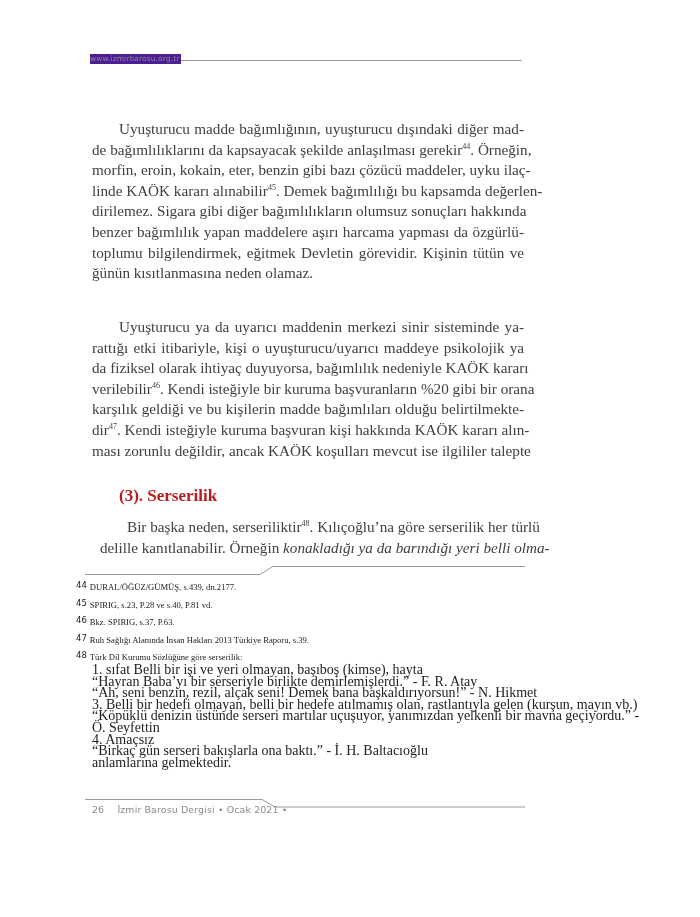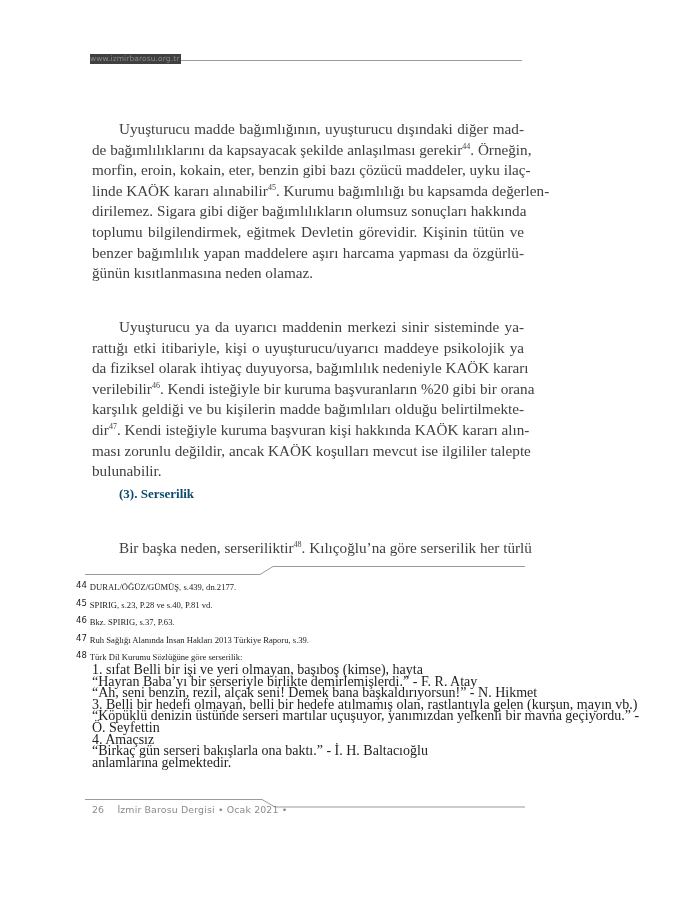--- a/index.html
+++ b/index.html
@@ -23,21 +23,21 @@
       height: 14px;
     }
     .header-url {
       position: absolute;
       left: 0;
       top: 0;
       font-family: "DejaVu Sans", "Liberation Sans", sans-serif;
       font-size: 7.5px;
       color: #8a8a8a;
       letter-spacing: 0.1px;
-      background: #404040;
+      background: #4c1d95;
       padding-right: 2px;
       line-height: 10px;
     }
     .header-rule {
       position: absolute;
       left: 0;
       right: 0;
       top: 6px;
       height: 0;
       border-top: 1px solid #9a9a9a;
@@ -69,25 +69,25 @@
       font-size: 8px;
       vertical-align: 6px;
       line-height: 0;
     }
     #para1 { top: 119px; }
     #para2 { top: 317px; }
     #heading {
       position: absolute;
       left: 119px;
       top: 486px;
-      font-size: 13px;
+      font-size: 17px;
       font-weight: bold;
-      color: #0c4a6e;
-    }
-    #para3 { top: 538px; }
+      color: #b91c1c;
+    }
+    #para3 { top: 517px; margin-left: 8px; }
     em { font-style: italic; }
 
     .fn-rule {
       position: absolute;
       left: 85px;
       top: 564px;
       width: 440px;
       height: 12px;
     }
     .footnotes {
@@ -155,42 +155,42 @@
 
 <div class="header">
   <div class="header-rule"></div>
   <span class="header-url">www.izmirbarosu.org.tr</span>
 </div>
 
 <div class="body-text" id="para1">
   <span class="ln indent">Uyuşturucu madde bağımlığının, uyuşturucu dışındaki diğer mad-</span>
   <span class="ln"><span>de bağımlılıklarını da kapsayacak şekilde anlaşılması gerekir</span><sup>44</sup><span>. Örneğin,</span></span>
   <span class="ln">morfin, eroin, kokain, eter, benzin gibi bazı çözücü maddeler, uyku ilaç-</span>
-  <span class="ln"><span>linde KAÖK kararı alınabilir</span><sup>45</sup><span>. Kurumu bağımlılığı bu kapsamda değerlen-</span></span>
+  <span class="ln"><span>linde KAÖK kararı alınabilir</span><sup>45</sup><span>. Demek bağımlılığı bu kapsamda değerlen-</span></span>
   <span class="ln">dirilemez. Sigara gibi diğer bağımlılıkların olumsuz sonuçları hakkında</span>
+  <span class="ln">benzer bağımlılık yapan maddelere aşırı harcama yapması da özgürlü-</span>
   <span class="ln">toplumu bilgilendirmek, eğitmek Devletin görevidir. Kişinin tütün ve</span>
-  <span class="ln">benzer bağımlılık yapan maddelere aşırı harcama yapması da özgürlü-</span>
   <span class="ln last">ğünün kısıtlanmasına neden olamaz.</span>
 </div>
 
 <div class="body-text" id="para2">
   <span class="ln indent">Uyuşturucu ya da uyarıcı maddenin merkezi sinir sisteminde ya-</span>
   <span class="ln">rattığı etki itibariyle, kişi o uyuşturucu/uyarıcı maddeye psikolojik ya</span>
   <span class="ln">da fiziksel olarak ihtiyaç duyuyorsa, bağımlılık nedeniyle KAÖK kararı</span>
   <span class="ln"><span>verilebilir</span><sup>46</sup><span>. Kendi isteğiyle bir kuruma başvuranların %20 gibi bir orana</span></span>
   <span class="ln">karşılık geldiği ve bu kişilerin madde bağımlıları olduğu belirtilmekte-</span>
   <span class="ln"><span>dir</span><sup>47</sup><span>. Kendi isteğiyle kuruma başvuran kişi hakkında KAÖK kararı alın-</span></span>
   <span class="ln">ması zorunlu değildir, ancak KAÖK koşulları mevcut ise ilgililer talepte</span>
-  <span class="ln last">bulunabilir.</span>
 </div>
 
 <div id="heading">(3). Serserilik</div>
 
 <div class="body-text" id="para3">
   <span class="ln indent"><span>Bir başka neden, serseriliktir</span><sup>48</sup><span>. Kılıçoğlu’na göre serserilik her türlü</span></span>
+  <span class="ln"><span>delille kanıtlanabilir. Örneğin </span><em>konakladığı ya da barındığı yeri belli olma-</em></span>
 </div>
 
 <svg class="fn-rule" viewBox="0 0 440 12" preserveAspectRatio="none">
   <polyline points="0,10.5 175,10.5 188,2.5 440,2.5" fill="none" stroke="#9a9a9a" stroke-width="1"></polyline>
 </svg>
 
 <div class="footnotes">
   <div class="fn">
     <span class="fn-num">44</span><span>DURAL/ÖĞÜZ/GÜMÜŞ, s.439, dn.2177.</span>
   </div>

